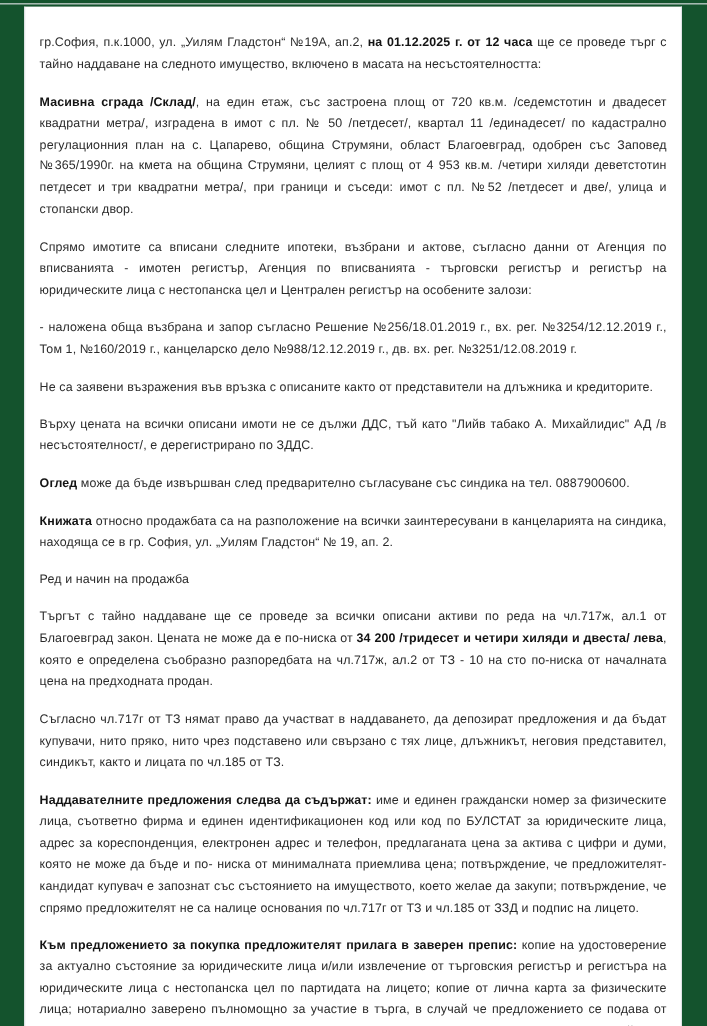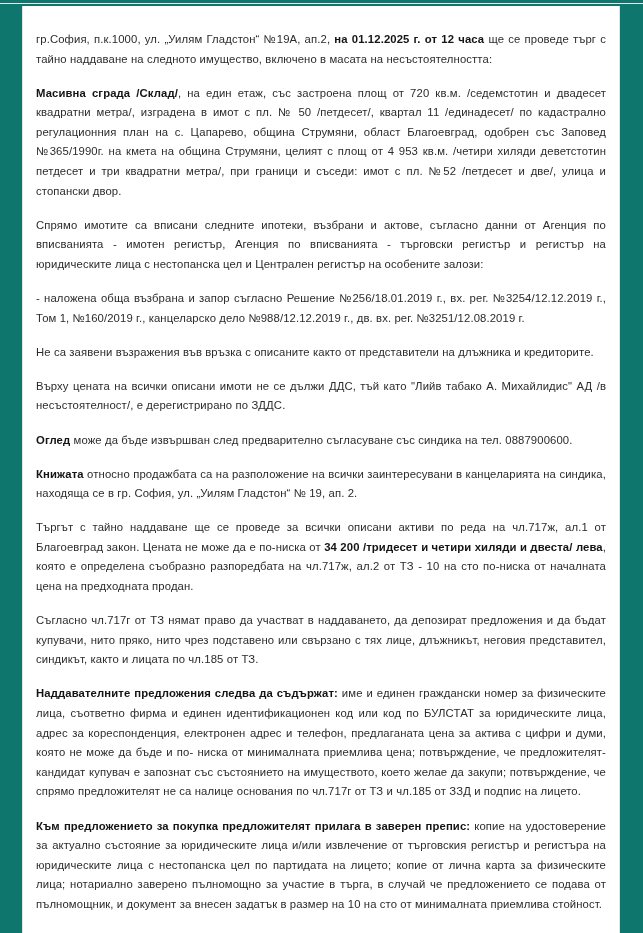--- a/index.html
+++ b/index.html
@@ -9,21 +9,21 @@
     background: #ffffff;
     width: 643px;
     height: 933px;
     overflow: hidden;
   }
 
   #page-root {
     position: relative;
     width: 643px;
     height: 933px;
-    background: #0f766e;
+    background: #14532d;
     font-family: "Liberation Sans", "DejaVu Sans", sans-serif;
   }
 
   
   .top-rule {
     position: absolute;
     top: 3px;
     left: 0;
     width: 643px;
     height: 1px;
@@ -79,20 +79,21 @@
     <div class="doc-body">
 
     <p class="para"><span>гр.София, п.к.1000, ул. „Уилям Гладстон“ №19А, ап.2, </span><b>на 01.12.2025 г. от 12 часа</b><span> ще се проведе търг с тайно наддаване на следното имущество, включено в масата на несъстоятелността:</span></p>
         <p class="para"><b>Масивна сграда /Склад/</b><span>, на един етаж, със застроена площ от 720 кв.м. /седемстотин и двадесет квадратни метра/, изградена в имот с пл. № 50 /петдесет/, квартал 11 /единадесет/ по кадастрално регулационния план на с. Цапарево, община Струмяни, област Благоевград, одобрен със Заповед №365/1990г. на кмета на община Струмяни, целият с площ от 4 953 кв.м. /четири хиляди деветстотин петдесет и три квадратни метра/, при граници и съседи: имот с пл. №52 /петдесет и две/, улица и стопански двор.</span></p>
         <p class="para"><span>Спрямо имотите са вписани следните ипотеки, възбрани и актове, съгласно данни от Агенция по вписванията - имотен регистър, Агенция по вписванията - търговски регистър и регистър на юридическите лица с нестопанска цел и Централен регистър на особените залози:</span></p>
         <p class="para"><span>- наложена обща възбрана и запор съгласно Решение №256/18.01.2019 г., вх. рег. №3254/12.12.2019 г., Том 1, №160/2019 г., канцеларско дело №988/12.12.2019 г., дв. вх. рег. №3251/12.08.2019 г.</span></p>
         <p class="para"><span>Не са заявени възражения във връзка с описаните както от представители на длъжника и кредиторите.</span></p>
         <p class="para"><span>Върху цената на всички описани имоти не се дължи ДДС, тъй като "Лийв табако А. Михайлидис" АД /в несъстоятелност/, е дерегистрирано по ЗДДС.</span></p>
         <p class="para"><b>Оглед</b><span> може да бъде извършван след предварително съгласуване със синдика на тел. 0887900600.</span></p>
         <p class="para"><b>Книжата</b><span> относно продажбата са на разположение на всички заинтересувани в канцеларията на синдика, находяща се в гр. София, ул. „Уилям Гладстон“ № 19, ап. 2.</span></p>
+        <p class="para"><span>Ред и начин на продажба</span></p>
         <p class="para"><span>Търгът с тайно наддаване ще се проведе за всички описани активи по реда на чл.717ж, ал.1 от Благоевград закон. Цената не може да е по-ниска от </span><b>34 200 /тридесет и четири хиляди и двеста/ лева</b><span>, която е определена съобразно разпоредбата на чл.717ж, ал.2 от ТЗ - 10 на сто по-ниска от началната цена на предходната продан.</span></p>
         <p class="para"><span>Съгласно чл.717г от ТЗ нямат право да участват в наддаването, да депозират предложения и да бъдат купувачи, нито пряко, нито чрез подставено или свързано с тях лице, длъжникът, неговия представител, синдикът, както и лицата по чл.185 от ТЗ.</span></p>
         <p class="para"><b>Наддавателните предложения следва да съдържат:</b><span> име и единен граждански номер за физическите лица, съответно фирма и единен идентификационен код или код по БУЛСТАТ за юридическите лица, адрес за кореспонденция, електронен адрес и телефон, предлаганата цена за актива с цифри и думи, която не може да бъде и по- ниска от минималната приемлива цена; потвърждение, че предложителят-кандидат купувач е запознат със състоянието на имуществото, което желае да закупи; потвърждение, че спрямо предложителят не са налице основания по чл.717г от ТЗ и чл.185 от ЗЗД и подпис на лицето.</span></p>
         <p class="para"><b>Към предложението за покупка предложителят прилага в заверен препис:</b><span> копие на удостоверение за актуално състояние за юридическите лица и/или извлечение от търговския регистър и регистъра на юридическите лица с нестопанска цел по партидата на лицето; копие от лична карта за физическите лица; нотариално заверено пълномощно за участие в търга, в случай че предложението се подава от пълномощник, и документ за внесен задатък в размер на 10 на сто от минималната приемлива стойност.</span></p>
       </div>
   </div>
 
 </div>
 
 </body></html>

